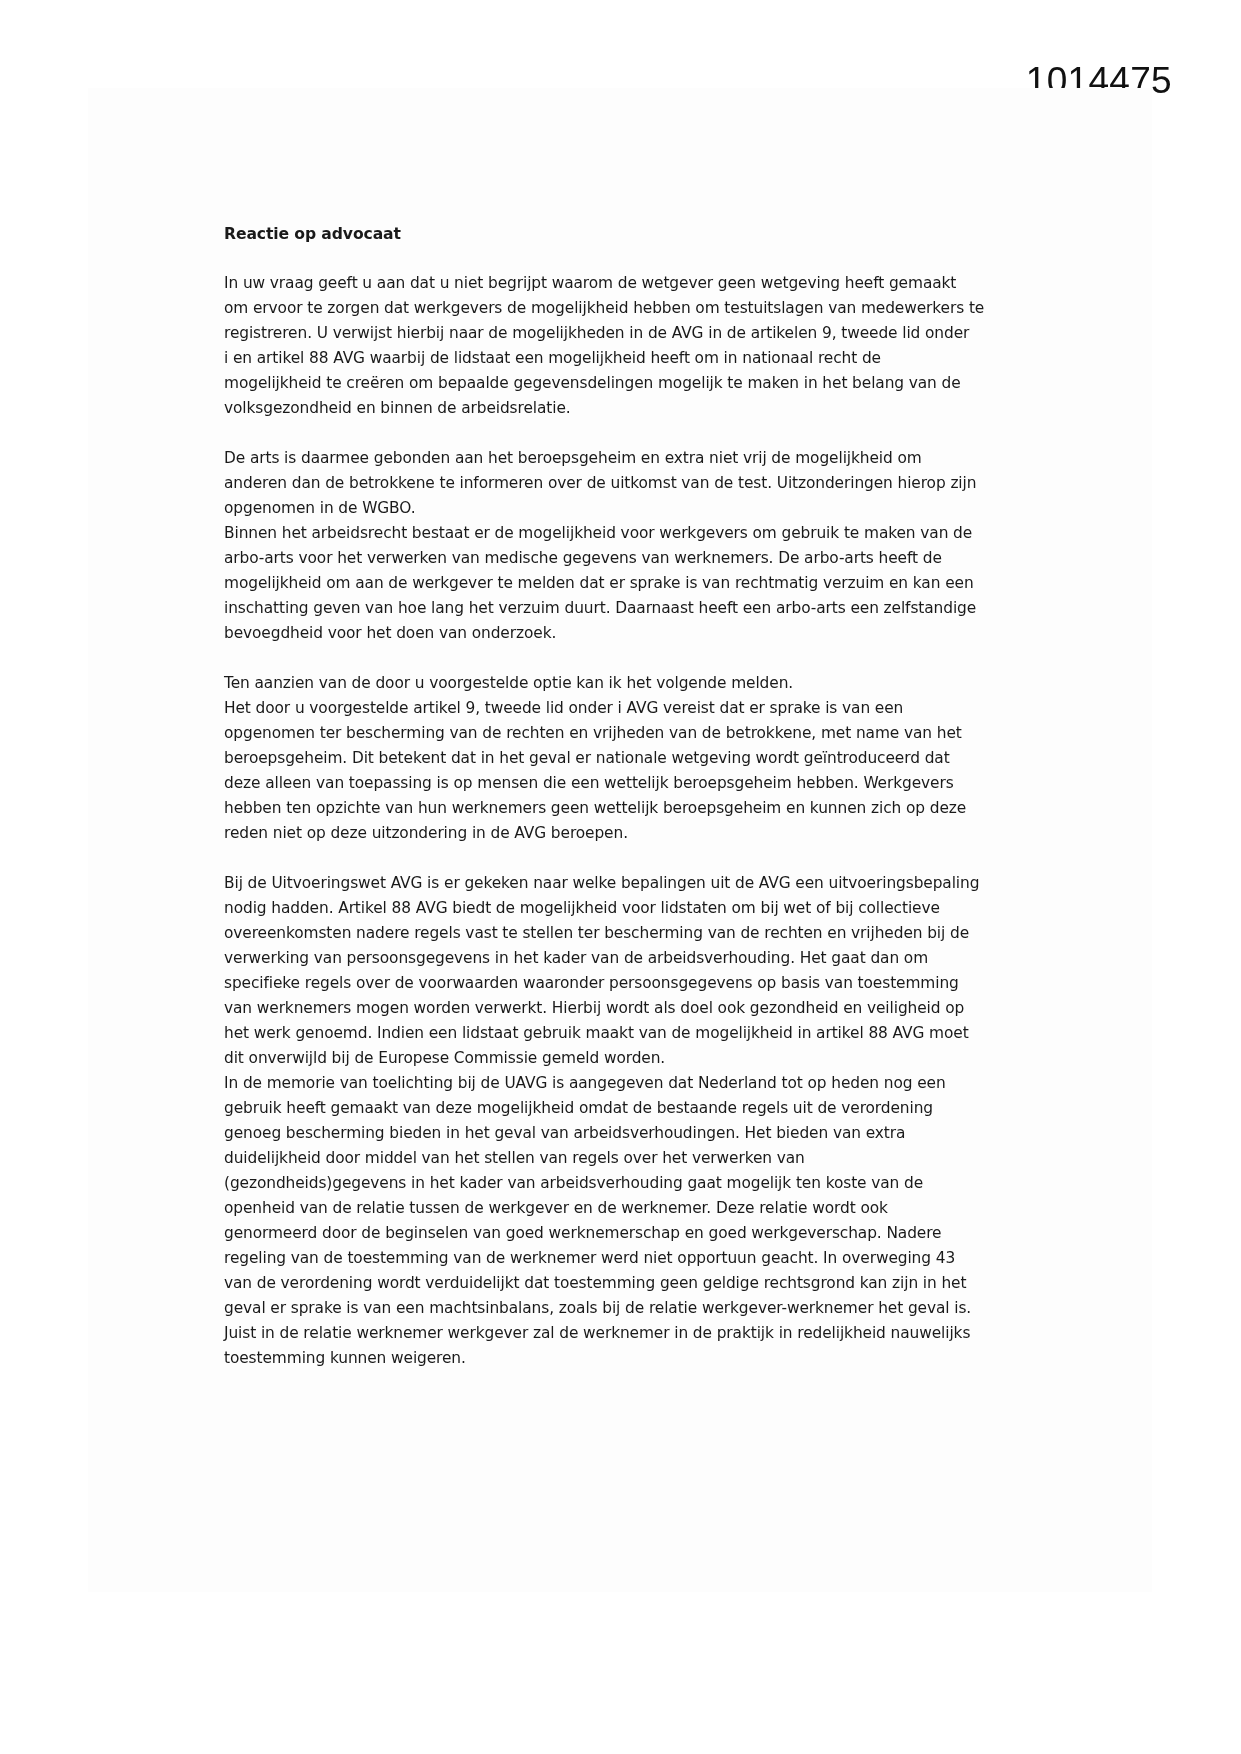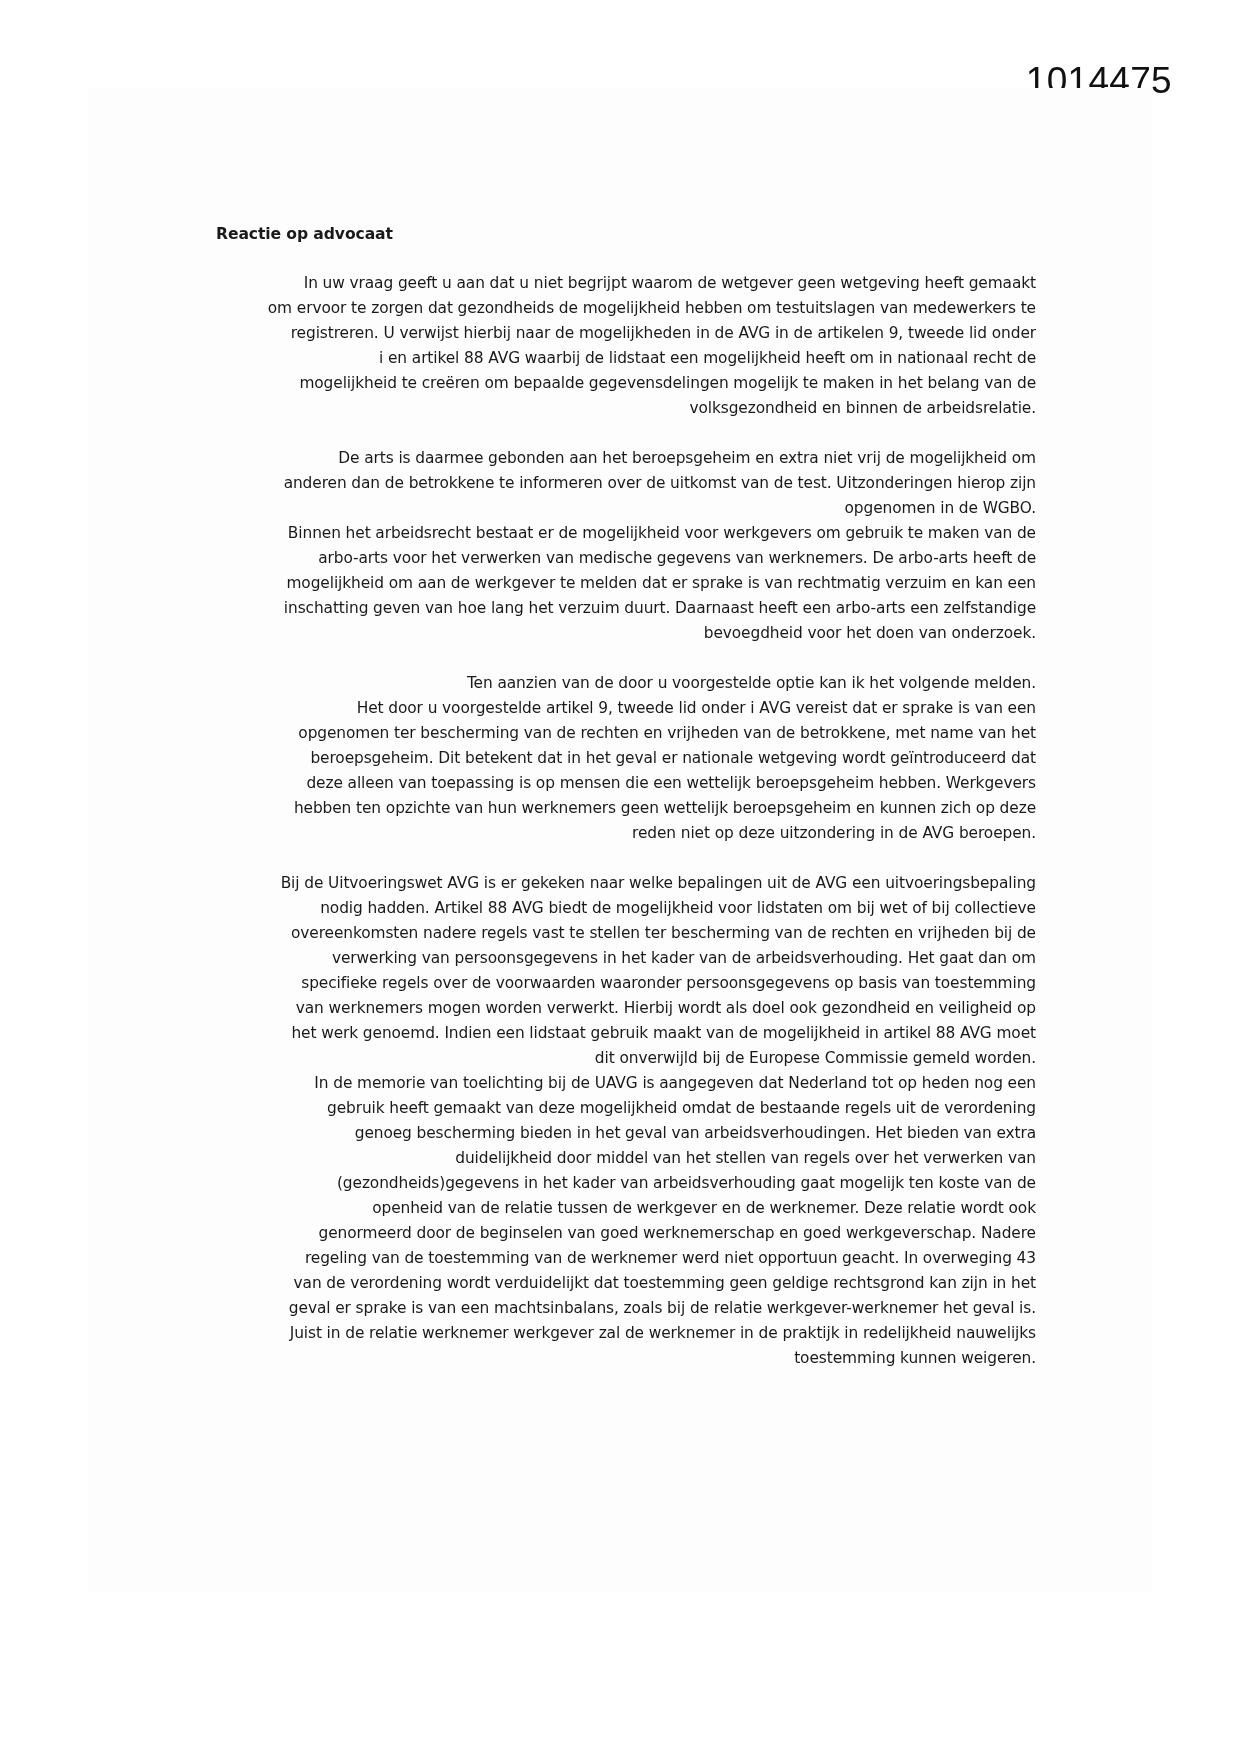--- a/index.html
+++ b/index.html
@@ -11,40 +11,40 @@
     .doc-number {
       position: absolute; top: 60px; right: 69px;
       font-family: "Liberation Sans", sans-serif; font-size: 37px; color: #111;
       letter-spacing: 0.3px;
     }
     .page-inner {
       position: absolute; left: 88px; top: 88px; width: 1064px; height: 1504px;
       background: #fdfdfd;
     }
     .content {
-      position: absolute; left: 216px; top: 222px; width: 820px;
+      position: absolute; left: 224px; top: 222px; width: 820px;
       font-size: 15.4px; line-height: 25px; letter-spacing: -0.1px;
     }
     .heading { font-weight: bold; font-size: 15.6px; margin: 0 0 24px 0; }
-    .para { margin: 0 0 25px 0; text-align: right; }
+    .para { margin: 0 0 25px 0; }
     .line { display: block; white-space: nowrap; }
   </style>
 </head>
 <body>
 
 <div class="doc-number">1014475</div>
 
 <div class="page-inner"></div>
 
 <div class="content">
   <div class="heading">Reactie op advocaat</div>
   <div id="paras">
       <div class="para">
         <span class="line">In uw vraag geeft u aan dat u niet begrijpt waarom de wetgever geen wetgeving heeft gemaakt</span>
-        <span class="line">om ervoor te zorgen dat gezondheids de mogelijkheid hebben om testuitslagen van medewerkers te</span>
+        <span class="line">om ervoor te zorgen dat werkgevers de mogelijkheid hebben om testuitslagen van medewerkers te</span>
         <span class="line">registreren. U verwijst hierbij naar de mogelijkheden in de AVG in de artikelen 9, tweede lid onder</span>
         <span class="line">i en artikel 88 AVG waarbij de lidstaat een mogelijkheid heeft om in nationaal recht de</span>
         <span class="line">mogelijkheid te creëren om bepaalde gegevensdelingen mogelijk te maken in het belang van de</span>
         <span class="line">volksgezondheid en binnen de arbeidsrelatie.</span>
       </div>
       <div class="para">
         <span class="line">De arts is daarmee gebonden aan het beroepsgeheim en extra niet vrij de mogelijkheid om</span>
         <span class="line">anderen dan de betrokkene te informeren over de uitkomst van de test. Uitzonderingen hierop zijn</span>
         <span class="line">opgenomen in de WGBO.</span>
         <span class="line">Binnen het arbeidsrecht bestaat er de mogelijkheid voor werkgevers om gebruik te maken van de</span>

